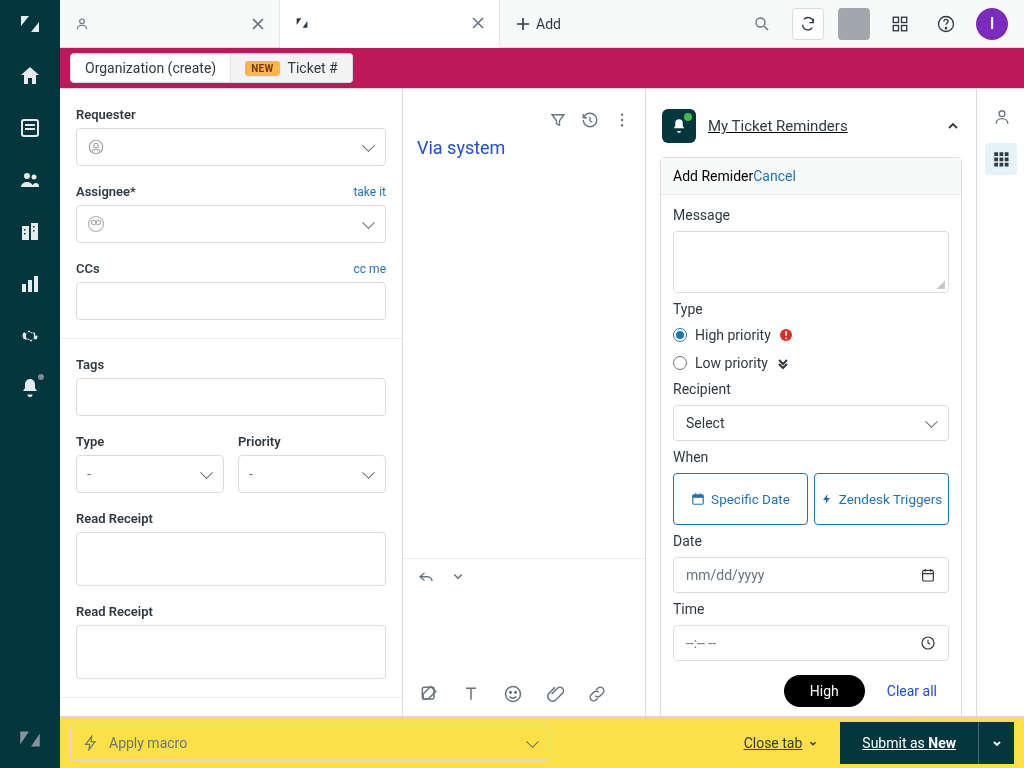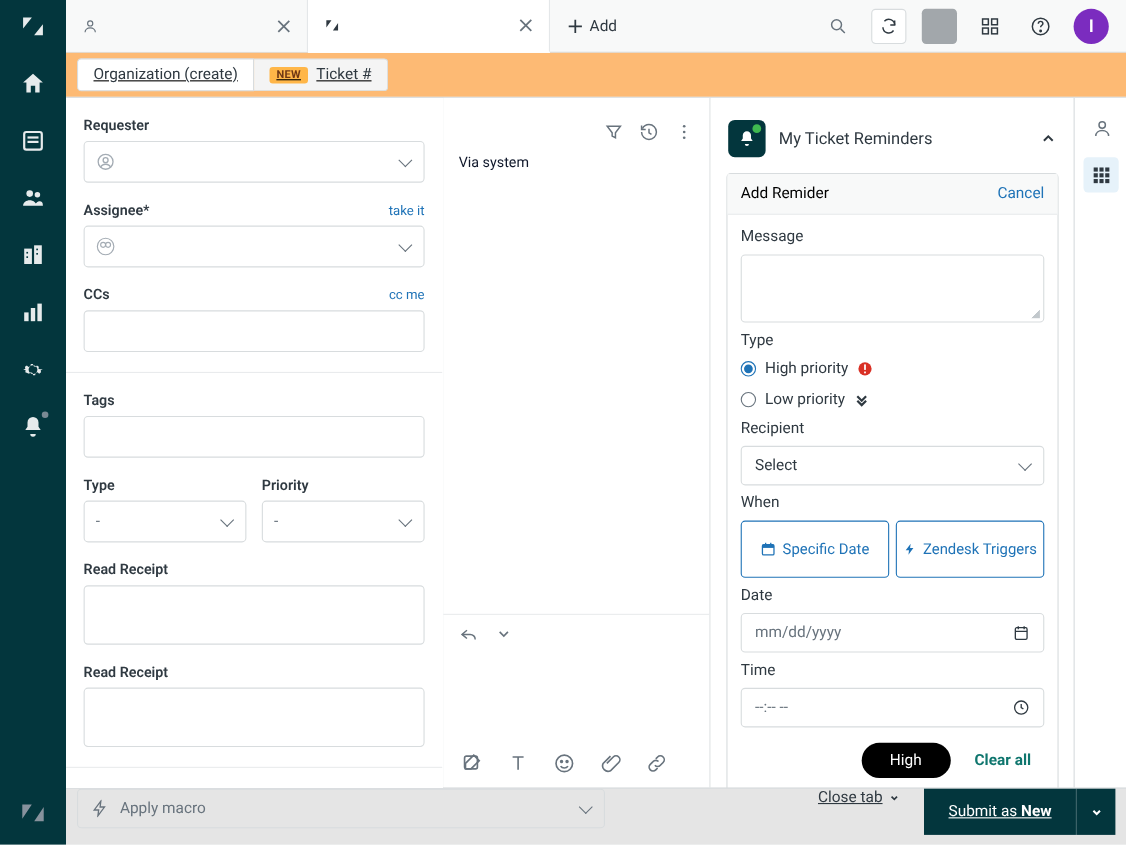--- a/index.html
+++ b/index.html
@@ -26,21 +26,21 @@
 .tab .tab-close { width:14px; height:14px; color:#68737d; }
 .tab .tab-icon { width:16px; height:16px; color:#68737d; }
 .addtab { display:flex; align-items:center; gap:6px; padding:0 16px; font-size:14px; color:#2f3941; cursor:pointer; }
 .toolbar-right { margin-left:auto; display:flex; align-items:center; gap:14px; padding-right:16px; }
 .tb-btn { width:32px; height:32px; border:1px solid #d8dcde; border-radius:4px; display:flex; align-items:center; justify-content:center; background:#fff; cursor:pointer; }
 .tb-btn.ghost { border:none; background:transparent; }
 .tb-gray { width:32px; height:32px; background:#a2a7ab; border-radius:4px; }
 .avatar { width:32px; height:32px; border-radius:50%; background:#7b2cbf; color:#fff; display:flex; align-items:center; justify-content:center; font-weight:600; }
 
 
-.crumbrow { height: 40px; display:flex; align-items:center; padding: 6px 10px; gap:0; background:#fdba74;text-decoration:underline; }
+.crumbrow { height: 40px; display:flex; align-items:center; padding: 6px 10px; gap:0; background:#be185d; }
 .crumb { height:30px; display:flex; align-items:center; padding:0 14px; font-size:14px; color:#2f3941; border:1px solid #d8dcde; background:#fff; border-radius:4px 0 0 4px; }
 .crumb.ticket { border-radius:0 4px 4px 0; border-left:none; background:#f4f4f4; gap:8px; }
 .new-badge { background:#ffb648; color:#703815; font-size:10px; font-weight:700; padding:2px 6px; border-radius:3px; letter-spacing:0.3px; }
 
 
 .workarea { flex:1; display:flex; min-height:0; border-top:1px solid #d8dcde; }
 
 
 .props { width:343px; border-right:1px solid #d8dcde; overflow-y:auto; padding: 18px 16px; background:#fff; }
 .field { margin-bottom:18px; }
@@ -60,56 +60,56 @@
 .convo-head .spacer { flex:1; }
 .ic { width:18px; height:18px; color:#68737d; cursor:pointer; }
 .convo-body { flex:1; }
 .convo-editor-top { height:34px; border-top:1px solid #e9ebed; display:flex; align-items:center; padding:0 14px; gap:14px; }
 .convo-editor-body { flex:0 0 80px; }
 .convo-toolbar { height:44px; display:flex; align-items:center; gap:22px; padding:0 16px; }
 .convo-toolbar .ic { width:20px; height:20px; }
 
 
 .apppanel { width:330px; display:flex; flex-direction:column; background:#fff; min-width:0; }
-.apphead { display:flex; align-items:center; gap:12px; padding: 20px 16px 14px; }
+.apphead { display:flex; align-items:center; gap:12px; padding: 20px 16px 14px; text-decoration: underline; }
 .appicon { width:34px; height:34px; border-radius:6px; background:#03363d; display:flex; align-items:center; justify-content:center; position:relative; }
 .appicon .bell { color:#fff; width:18px; height:18px; }
 .appicon .dot { position:absolute; top:4px; right:4px; width:8px; height:8px; border-radius:50%; background:#3fb950; }
 .apptitle { font-size:15px; color:#2f3941; flex:1; }
 .apphead .chev { width:14px; height:14px; }
 
 .appbody { flex:1; overflow-y:auto; padding: 0 8px 10px; }
 .card { border:1px solid #d8dcde; border-radius:4px; margin:0 6px; display:flex; flex-direction:column; }
-.cardhead { display:flex; justify-content:space-between; align-items:center; padding:10px 12px; background:#f8f9f9; border-bottom:1px solid #e9ebed; font-size:14px; }
+.cardhead { display:flex; align-items:center; padding:10px 12px; background:#f8f9f9; border-bottom:1px solid #e9ebed; font-size:14px; }
 .cardhead .cancel { color:#1f73b7; cursor:pointer; font-size:14px; }
 .cardbody { padding: 12px; display:flex; flex-direction:column; gap:8px; }
 .clabel { font-size:14px; color:#2f3941; }
 .textarea { width:100%; height:62px; border:1px solid #d8dcde; border-radius:4px; resize:none; position:relative; }
 .textarea::after { content:""; position:absolute; right:3px; bottom:3px; width:8px; height:8px; background:linear-gradient(135deg, transparent 50%, #c2c8cc 50%); }
 .radio-row { display:flex; align-items:center; gap:8px; font-size:14px; color:#2f3941; padding:2px 0; }
 .radio { width:14px; height:14px; border:1.5px solid #68737d; border-radius:50%; display:inline-block; position:relative; }
 .radio.checked { border-color:#1f73b7; }
 .radio.checked::after { content:""; position:absolute; inset:2px; border-radius:50%; background:#1f73b7; }
 .pri-ic { width:14px; height:14px; display:inline-block; }
 .sel { height:36px; border:1px solid #d8dcde; border-radius:4px; display:flex; align-items:center; padding:0 12px; font-size:14px; color:#2f3941; position:relative; }
 .sel::after { content:""; position:absolute; right:12px; top:50%; width:8px; height:8px; border-right:1.5px solid #68737d; border-bottom:1.5px solid #68737d; transform:translateY(-65%) rotate(45deg); }
 .seg { display:flex; gap:6px; }
 .segbtn { flex:1; height:52px; border:1.5px solid #1f73b7; border-radius:4px; display:flex; align-items:center; justify-content:center; gap:6px; font-size:13.5px; color:#1f73b7; cursor:pointer; }
 .dateinput { height:36px; border:1px solid #d8dcde; border-radius:4px; display:flex; align-items:center; justify-content:space-between; padding:0 12px; font-size:14px; color:#68737d; }
 .cardfoot { display:flex; justify-content:flex-end; align-items:center; gap:22px; padding: 6px 12px 4px; }
 .btn-primary { background:#000; color:#fff; border:none; border-radius:18px; padding:8px 26px; font-size:14px; cursor:pointer; }
-.btn-link { background:none; border:none; color:#0f766e; font-size:14px; cursor:pointer;font-weight:bold; }
+.btn-link { background:none; border:none; color:#1d4ed8; font-size:14px; cursor:pointer; }
 
 
 .siderail { width:48px; border-left:1px solid #d8dcde; background:#fff; display:flex; flex-direction:column; align-items:center; padding-top:18px; gap:18px; }
 .siderail .ic { color:#68737d; }
 .siderail .grid-active { width:32px; height:32px; background:#e6f2fa; border-radius:4px; display:flex; align-items:center; justify-content:center; }
 
 
-.footer { height:52px; border-top:1px solid #d8dcde; display:flex; align-items:flex-start; padding:0 10px; gap:10px; background:#e5e5e5; }
+.footer { height:52px; border-top:1px solid #d8dcde; display:flex; align-items:center; padding:0 10px; gap:10px; background:#fde047; }
 .macro { flex:0 0 480px; height:36px; border:1px solid #d8dcde; border-radius:4px; display:flex; align-items:center; padding:0 12px; gap:10px; font-size:14px; color:#68737d; position:relative; }
 .macro::after { content:""; position:absolute; right:12px; top:50%; width:8px; height:8px; border-right:1.5px solid #68737d; border-bottom:1.5px solid #68737d; transform:translateY(-65%) rotate(45deg); }
 .footer .spacer { flex:1; }
 .closetab { font-size:14px; color:#2f3941; display:flex; align-items:center; gap:6px; cursor:pointer; margin-right:12px;text-decoration:underline; }
 .closetab .chev { width:10px; height:10px; }
 .submit { height:42px; background:#03363d; color:#fff; display:flex; align-items:center; border-radius:0;text-decoration:underline; }
 .submit-main { padding:0 22px; font-size:14px; cursor:pointer; }
 .submit-main b { font-weight:700; }
 .submit-caret { width:36px; height:42px; border-left:1px solid rgba(255,255,255,0.25); display:flex; align-items:center; justify-content:center; cursor:pointer; }
 
@@ -354,21 +354,21 @@
               </svg>
           </span>
           <span class="ic">
             <svg viewBox="0 0 24 24" fill="#68737d">
                 <circle cx="12" cy="5" r="1.6"></circle>
                 <circle cx="12" cy="12" r="1.6"></circle>
                 <circle cx="12" cy="19" r="1.6"></circle>
               </svg>
           </span>
         </div>
-        <div style="padding:4px 14px 0;"><span class="via" style="font-size:13px;color:#0f172a;margin-top:44px;">Via system</span></div>
+        <div style="padding:4px 14px 0;"><span class="via" style="font-size:18px;color:#1d4ed8;margin-top:44px;">Via system</span></div>
         <div class="convo-body"></div>
         <div class="convo-editor-top">
           <span class="ic">
             <svg viewBox="0 0 24 24" fill="none" stroke="#68737d" stroke-width="1.8">
                 <path d="M10 8L4 13l6 5"></path>
                 <path d="M4 13h10a6 6 0 016 6"></path>
               </svg>
           </span>
           <span class="ic">
             <svg viewBox="0 0 24 24" fill="none" stroke="#68737d" stroke-width="2">

